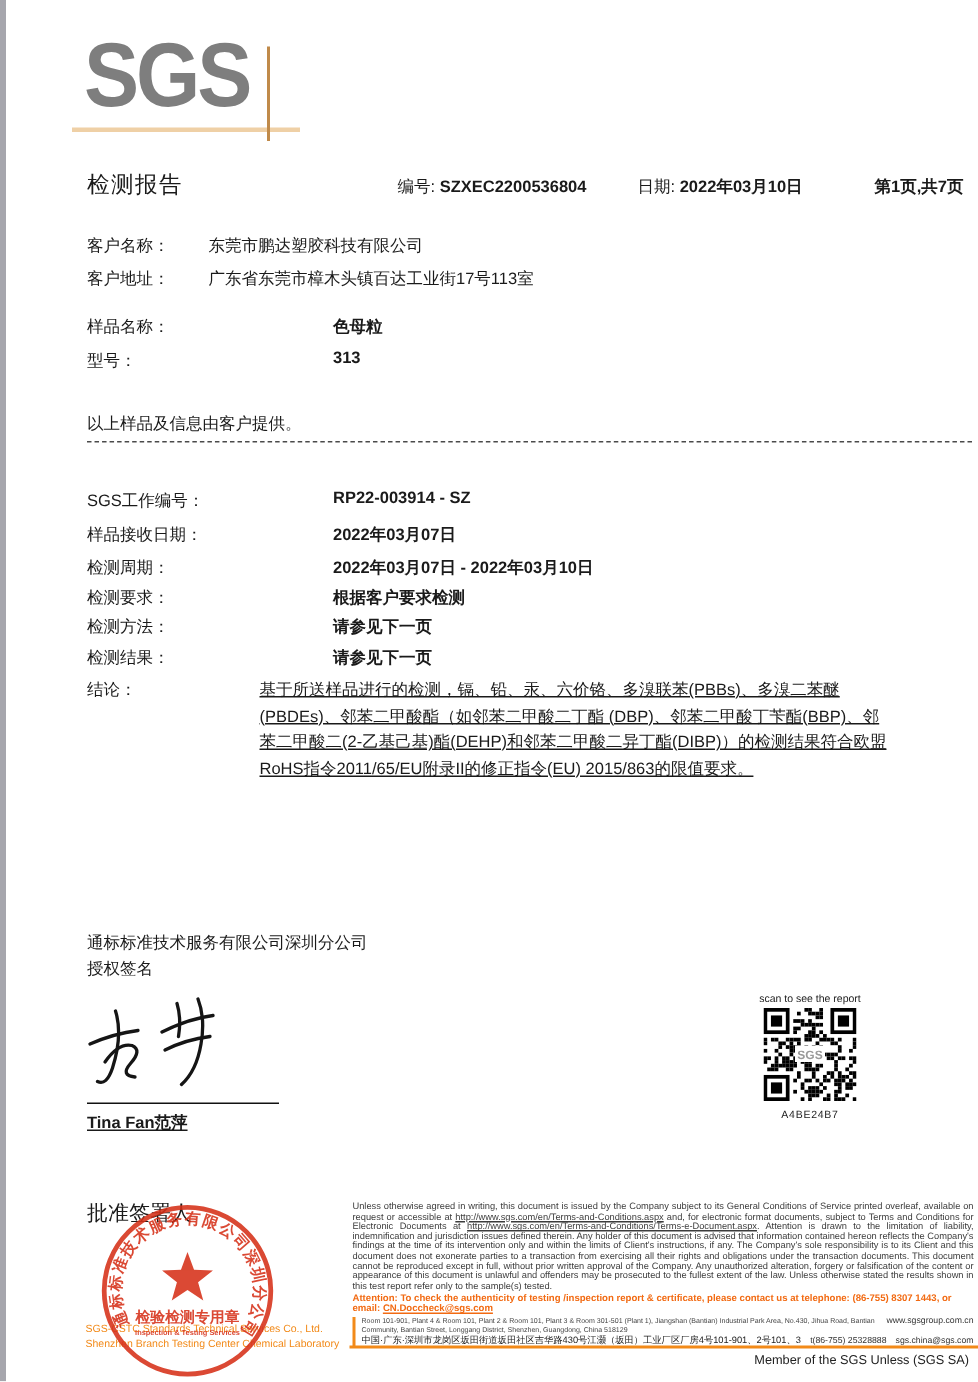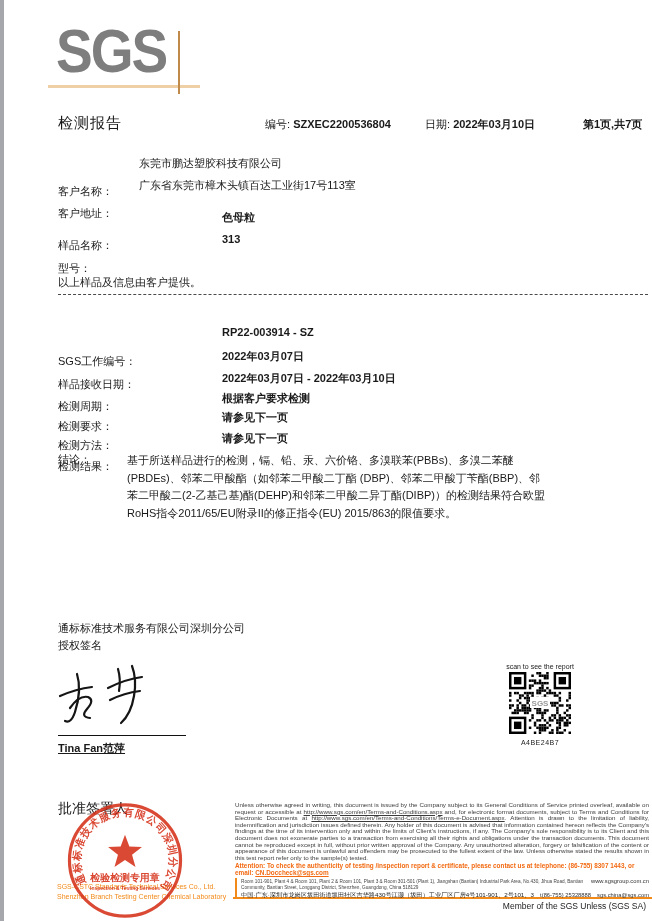--- a/index.html
+++ b/index.html
@@ -15,29 +15,29 @@
 
   .title-row{position:absolute;left:0;top:117px;width:652px;height:20px;font-size:11px;}
   .doc-title{position:absolute;left:58px;top:-3px;font-size:15px;font-weight:normal;letter-spacing:1px;}
   .no-group{position:absolute;left:237px;top:0;margin-left:28px;}
   .date-group{position:absolute;left:425px;top:0;}
   .page-info{position:absolute;left:583px;top:0;font-weight:bold;}
   .hval{font-weight:bold;}
 
   
   .row{position:absolute;left:58px;right:6px;height:20px;font-size:11px;}
-  .row .lbl{position:absolute;left:0;top:0;white-space:nowrap;margin-top:28px;}
+  .row .lbl{position:absolute;left:0;top:0;white-space:nowrap;}
   .row .val{position:absolute;left:81px;top:0;white-space:nowrap;text-align:right;}
   .row .val2{position:absolute;left:164px;top:0;white-space:nowrap;font-weight:bold;}
   .note{position:absolute;left:58px;top:275px;font-size:11px;}
   .dashline{position:absolute;left:58px;top:294px;width:590px;border-top:1px dashed #4a4a4a;}
 
   .conclusion{position:absolute;left:58px;top:452px;font-size:11px;}
   .conclusion .lbl{position:absolute;left:0;top:0;}
-  .conclusion .body{margin-left:69px;width:424px;line-height:17.5px;text-align:left;}
+  .conclusion .body{margin-left:115px;width:424px;line-height:17.5px;text-align:left;text-decoration:underline;}
 
   
   .sig-company{position:absolute;left:58px;top:621px;font-size:11px;}
   .sig-auth{position:absolute;left:58px;top:638px;font-size:11px;}
   .sig-draw{position:absolute;left:52px;top:656px;}
   .sig-line{position:absolute;left:58px;top:735px;width:128px;border-top:1.5px solid #111;}
   .sig-name{position:absolute;left:58px;top:741px;font-size:11px;font-weight:bold;text-decoration:underline;}
   .sig-role{position:absolute;left:58px;top:800px;font-size:14px;}
 
   

